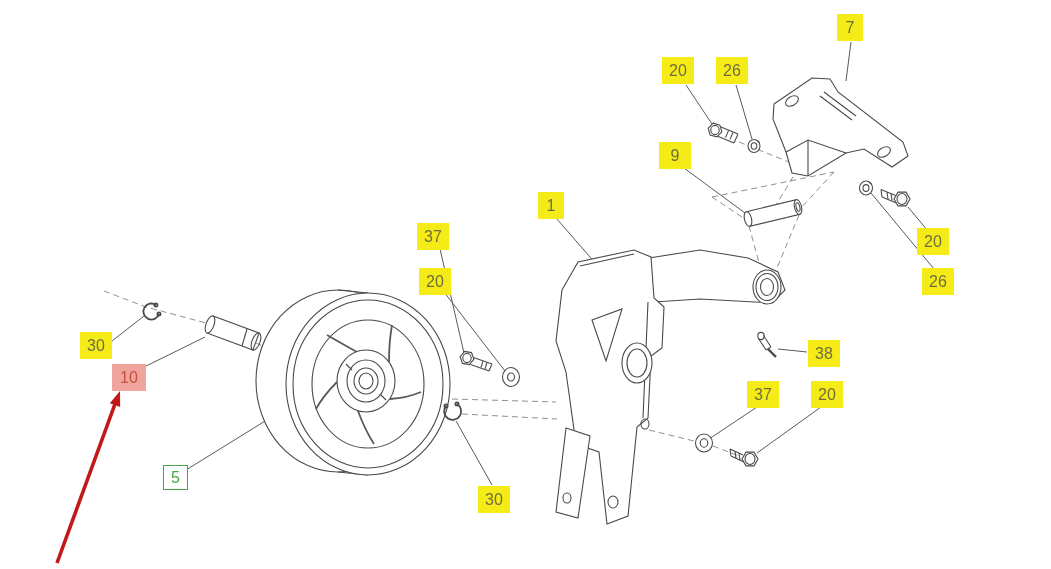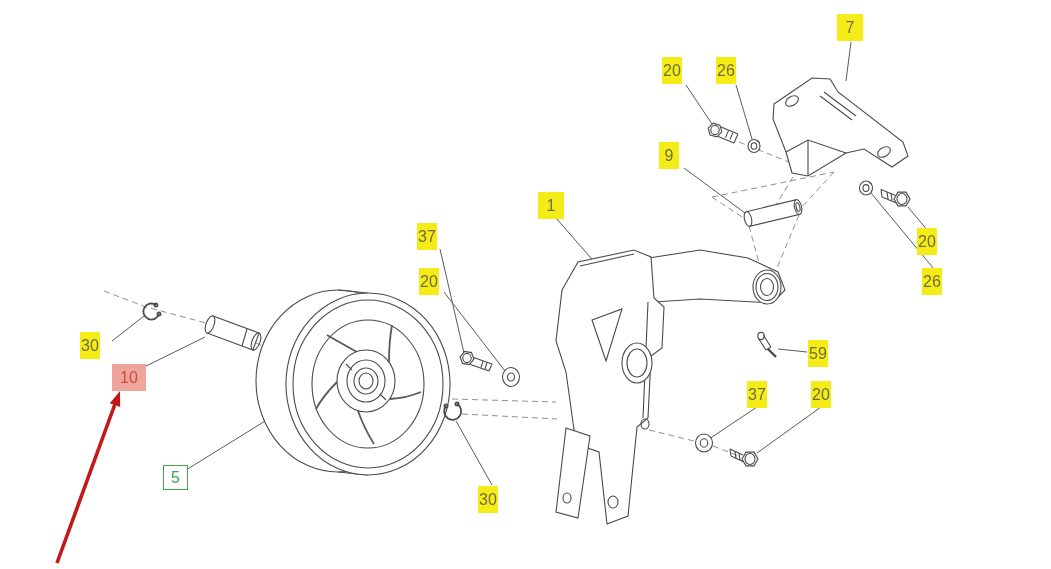--- a/index.html
+++ b/index.html
@@ -2,21 +2,21 @@
 <html><head>
 <meta charset="utf-8">
 <style>
   * { margin: 0; padding: 0; box-sizing: border-box; }
   html, body { width: 1051px; height: 569px; background: #ffffff; overflow: hidden; }
   body { font-family: "Liberation Sans", sans-serif; position: relative; }
   .stage { position: absolute; left: 0; top: 0; width: 1051px; height: 569px; }
   .stage svg { position: absolute; left: 0; top: 0; }
   .callout {
     position: absolute;
-    width: 20px; height: 27px;
+    width: 32px; height: 27px;
     display: flex; align-items: center; justify-content: center;
     font-size: 16px; line-height: 1;
     user-select: none;
   }
   .callout.yellow { background: #f5eb16; color: #6e6e3e; }
   .callout.narrow { width: 26px; }
   .callout.pink { background: #efa49c; color: #c7503e; width: 34px; }
   .callout.green { background: #ffffff; border: 1.5px solid #43a647; color: #43a647; width: 25px; height: 25px; }
 </style>
 </head>
@@ -209,17 +209,17 @@
   <div class="callout yellow" style="left:659px; top:142px;">9</div>
   <div class="callout yellow narrow" style="left:538px; top:192px;">1</div>
   <div class="callout yellow" style="left:917px; top:228px;">20</div>
   <div class="callout yellow" style="left:922px; top:268px;">26</div>
   <div class="callout yellow" style="left:417px; top:223px;">37</div>
   <div class="callout yellow" style="left:419px; top:268px;">20</div>
   <div class="callout yellow" style="left:80px;  top:332px;">30</div>
   <div class="callout pink" style="left:112px; top:364px;">10</div>
   <div class="callout green" style="left:163px; top:465px;">5</div>
   <div class="callout yellow" style="left:478px; top:486px;">30</div>
-  <div class="callout yellow" style="left:808px; top:340px;">59</div>
+  <div class="callout yellow" style="left:808px; top:340px;">38</div>
   <div class="callout yellow" style="left:747px; top:381px;">37</div>
   <div class="callout yellow" style="left:811px; top:381px;">20</div>
 
 </div>
 
 </body></html>

